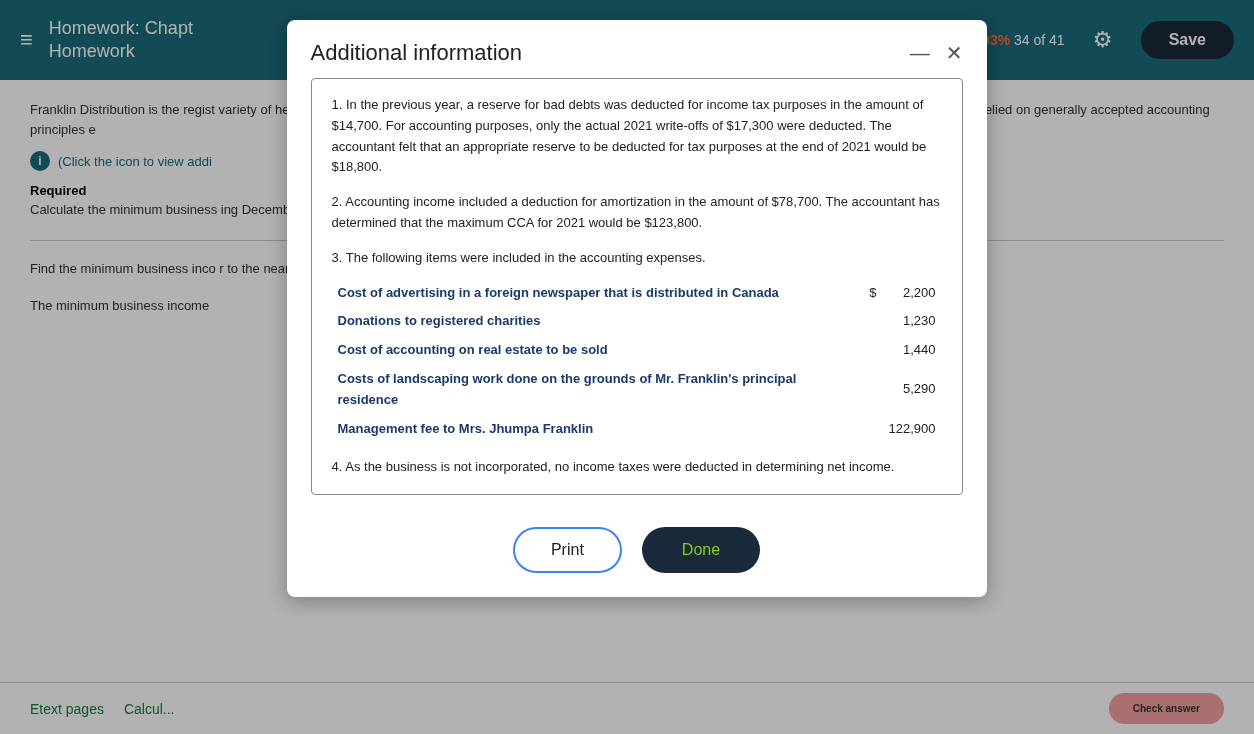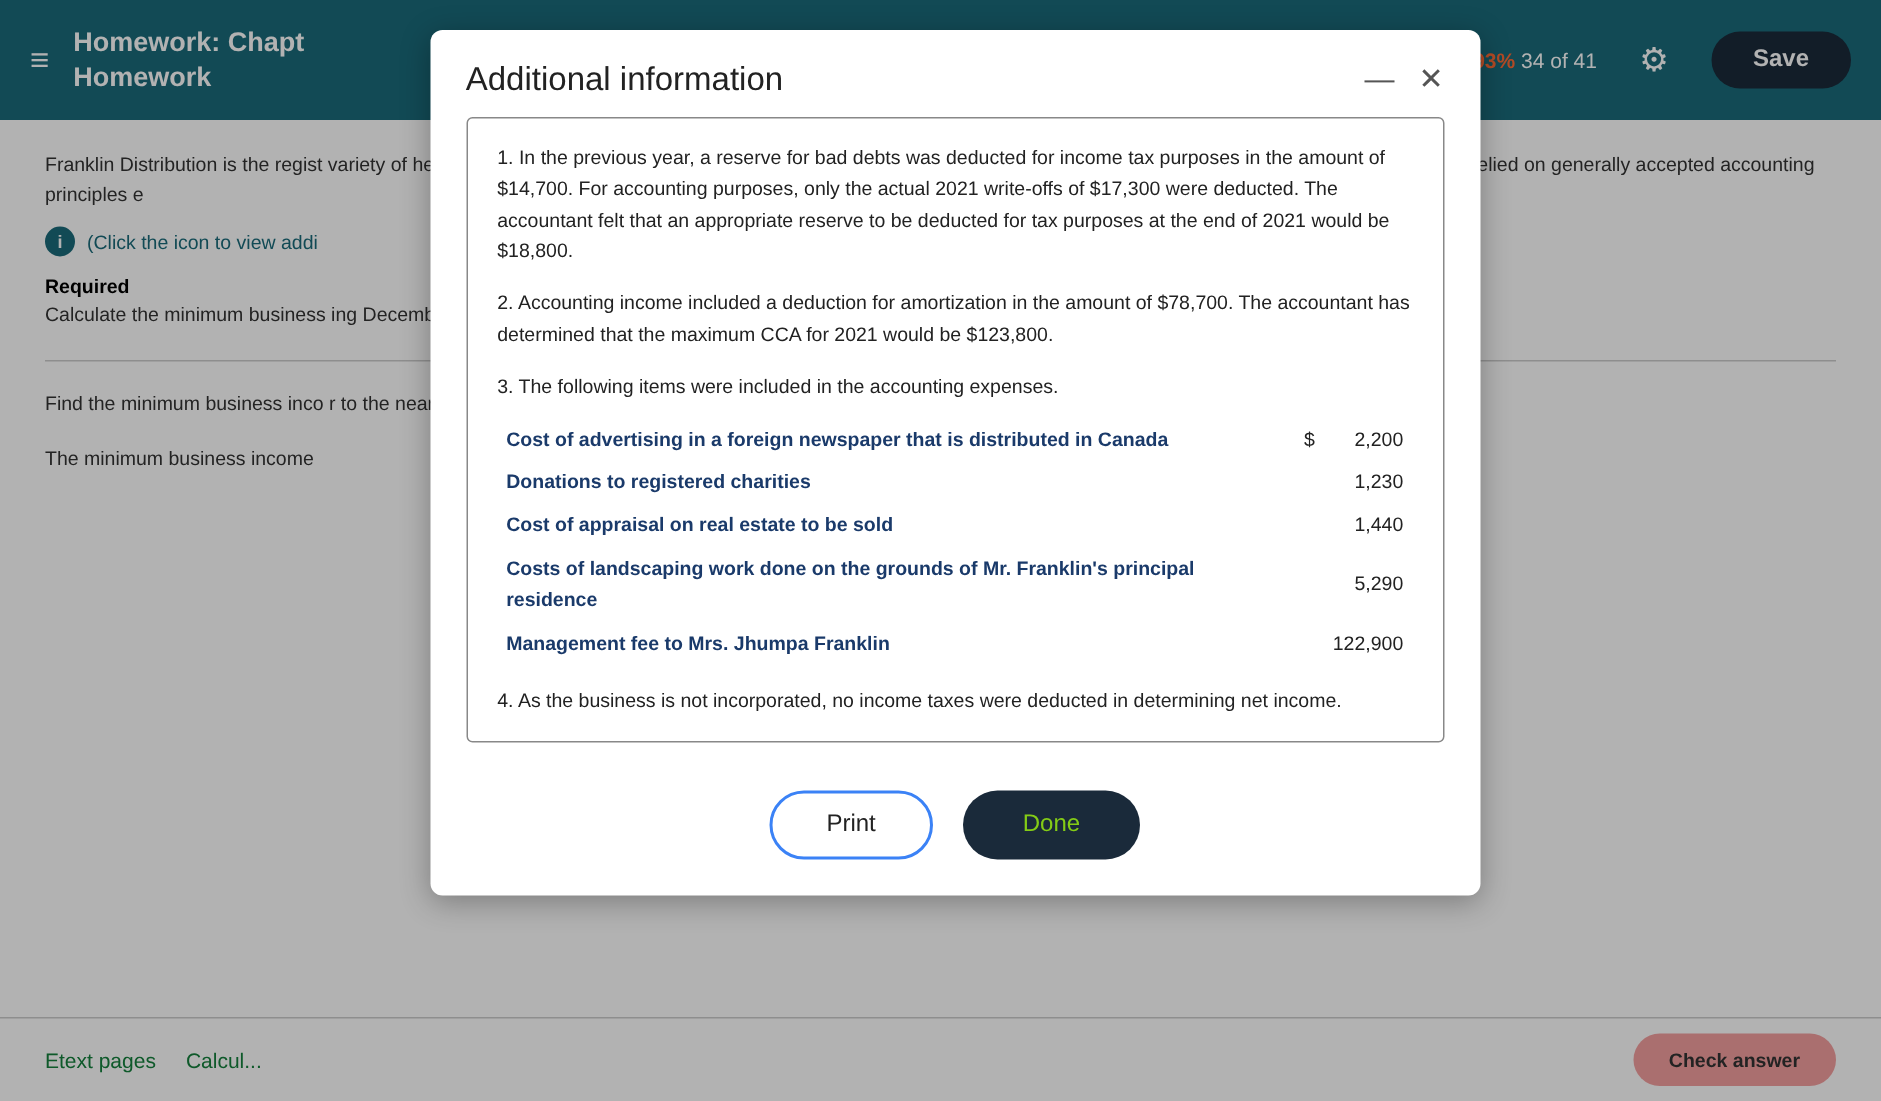--- a/index.html
+++ b/index.html
@@ -23,21 +23,21 @@
       position: relative;
       z-index: 1;
     }
     .header-menu-icon {
       font-size: 22px;
       margin-right: 16px;
       cursor: pointer;
     }
     .header-title {
       font-size: 18px;
-      font-weight: bold;
+      font-weight: normal;
       line-height: 1.3;
     }
     .header-right {
       position: absolute;
       right: 20px;
       top: 50%;
       transform: translateY(-50%);
       display: flex;
       align-items: center;
       gap: 20px;
@@ -138,21 +138,21 @@
       color: #15803d;
       cursor: pointer;
       font-weight: 500;
     }
     .check-answer-btn {
       background: #f4a0a0;
       color: #333;
       border: none;
       border-radius: 25px;
       padding: 10px 24px;
-      font-size: 13px;
+      font-size: 10px;
       font-weight: bold;
       cursor: pointer;
     }
 
     
     .modal-overlay {
       position: absolute;
       top: 0;
       left: 0;
       width: 100%;
@@ -353,21 +353,21 @@
                 <td>Cost of advertising in a foreign newspaper that is distributed in Canada</td>
                 <td class="dollar">$</td>
                 <td class="amount">2,200</td>
               </tr>
               <tr>
                 <td>Donations to registered charities</td>
                 <td class="dollar"></td>
                 <td class="amount">1,230</td>
               </tr>
               <tr>
-                <td>Cost of appraisal on real estate to be sold</td>
+                <td>Cost of accounting on real estate to be sold</td>
                 <td class="dollar"></td>
                 <td class="amount">1,440</td>
               </tr>
               <tr>
                 <td>Costs of landscaping work done on the grounds of Mr. Franklin's principal residence</td>
                 <td class="dollar"></td>
                 <td class="amount">5,290</td>
               </tr>
               <tr>
                 <td>Management fee to Mrs. Jhumpa Franklin</td>

